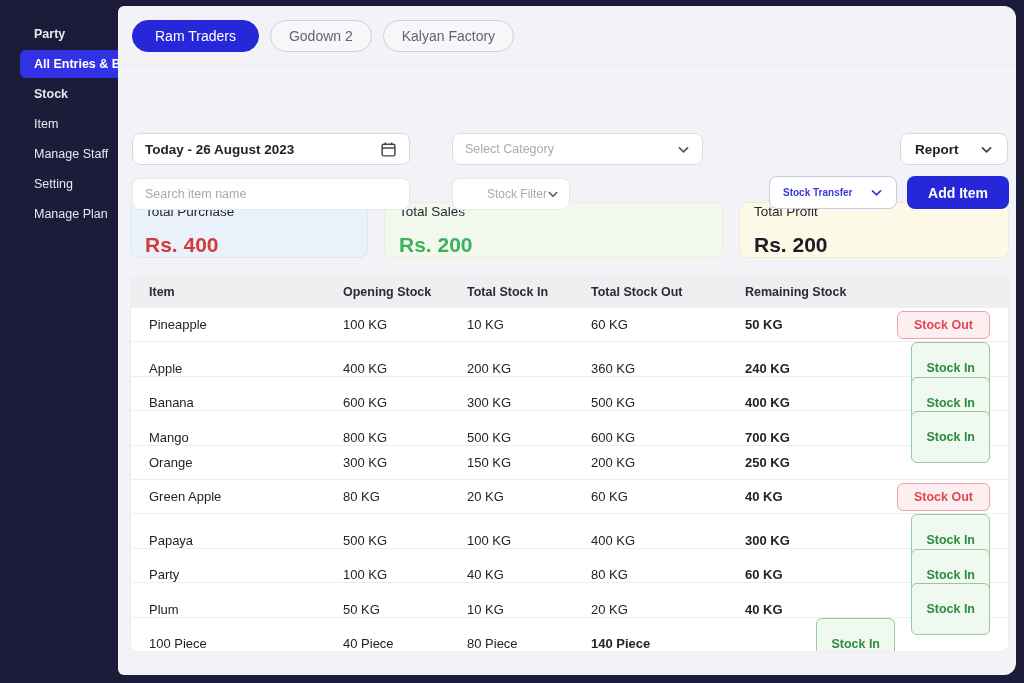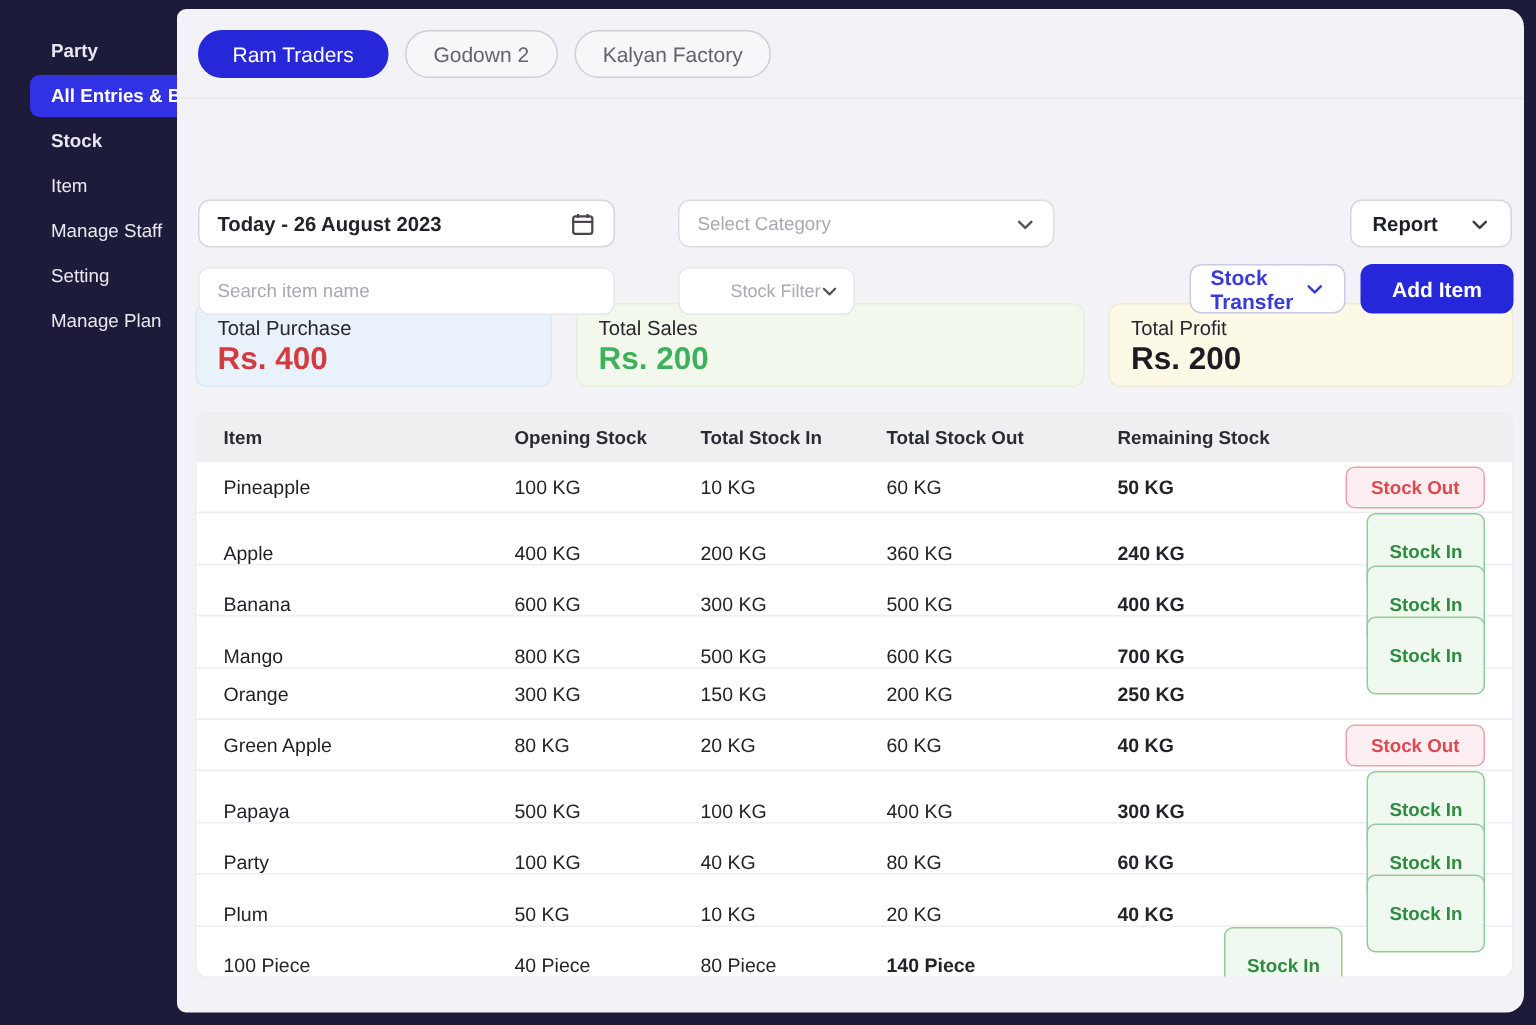--- a/index.html
+++ b/index.html
@@ -33,28 +33,28 @@
   .filters { position: relative; height: 136px; }
   .field, .btn { position: absolute; height: 32px; border-radius: 8px; background: #fff; display: flex; align-items: center; font-size: 13px; margin-top: 36px; }
   .date-field { left: 14px; top: 31px; width: 278px; border: 1px solid #d6d6de; padding: 0 12px; justify-content: space-between; cursor: pointer; }
   .date-field .date-text { font-size: 13.5px; font-weight: 600; color: #232329; }
   .select-category { left: 334px; top: 31px; width: 251px; border: 1px solid #dcdce4; padding: 0 12px; justify-content: space-between; color: var(--placeholder-text); cursor: pointer; font-size: 12.5px; }
   .report-btn { top: 31px; right: 8px; width: 108px; border: 1px solid #d6d6de; padding: 0 14px; justify-content: space-between; color: #1e1e26; font-weight: 600; font-size: 13.5px; cursor: pointer; }
   .search-field { left: 14px; top: 76px; width: 278px; border: 1px solid #e6e6ec; padding: 0 12px; }
   .search-field input { border: none; outline: none; width: 100%; font-size: 12.5px; font-family: "Liberation Sans", sans-serif; color: #33333a; background: transparent; }
   .search-field input::placeholder { color: var(--placeholder-text); }
   .stock-filter { left: 334px; top: 76px; width: 118px; border: 1px solid #e6e6ec; padding: 0 10px; justify-content: flex-end; color: var(--placeholder-text); cursor: pointer; font-size: 12px; }
-  .stock-transfer-btn { top: 74px; right: 119px; width: 104px; height: 33px; border: 1px solid #c9c9e4; padding: 0 13px; justify-content: space-between; color: #3a3ad6; font-weight: 600; font-size: 14px; cursor: pointer; }
+  .stock-transfer-btn { top: 74px; right: 119px; width: 128px; height: 33px; border: 1px solid #c9c9e4; padding: 0 13px; justify-content: space-between; color: #3a3ad6; font-weight: 600; font-size: 10px; cursor: pointer; }
   .add-item-btn { top: 74px; right: 7px; width: 102px; height: 33px; background: var(--accent-blue); color: #fff; justify-content: center; font-weight: 600; font-size: 14px; border: none; cursor: pointer; }
   .chev { display: inline-flex; color: #3c3c44; }
   .select-category .chev, .stock-filter .chev { color: #55555e; }
   .stock-transfer-btn .chev { color: #3a3ad6; }
   
   .cards { display: flex; gap: 16px; padding: 0 7px 0 12px; height: 56px; }
-  .card { border-radius: 8px; padding: 8px 14px; display: flex; flex-direction: column; justify-content: flex-start; gap: 2px; }
+  .card { border-radius: 8px; padding: 8px 14px; display: flex; flex-direction: column; justify-content: center; gap: 14px; }
   .card .card-label { font-size: 13.5px; color: #27272e; font-weight: 500; }
   .card .card-value { font-size: 21px; font-weight: 700; }
   .card.purchase { flex: 0 0 238px; background: var(--card-purchase-bg); border: 1px solid #dbe9f5; }
   .card.sales    { flex: 1 1 auto;  background: var(--card-sales-bg);    border: 1px solid #e6efd9; }
   .card.profit   { flex: 0 0 270px; background: var(--card-profit-bg);   border: 1px solid #efecd6; }
   .card.purchase .card-value { color: var(--purchase-value); }
   .card.sales    .card-value { color: var(--sales-value); }
   .card.profit   .card-value { color: var(--profit-value); }
   
   .table { margin: 17px 7px 0 12px; background: #fff; border-radius: 8px; overflow: hidden; border: 1px solid #ececf1; }

